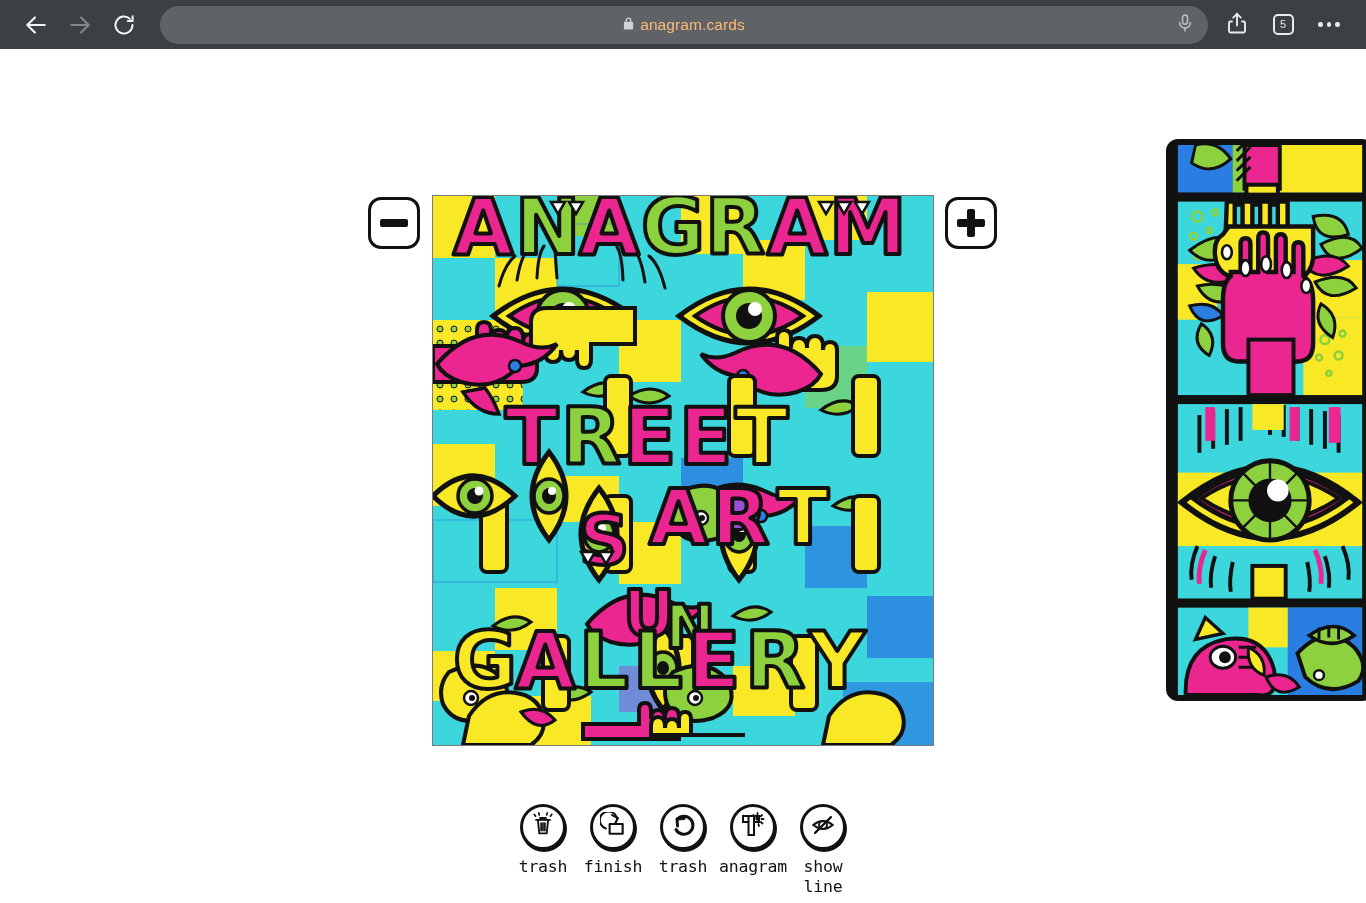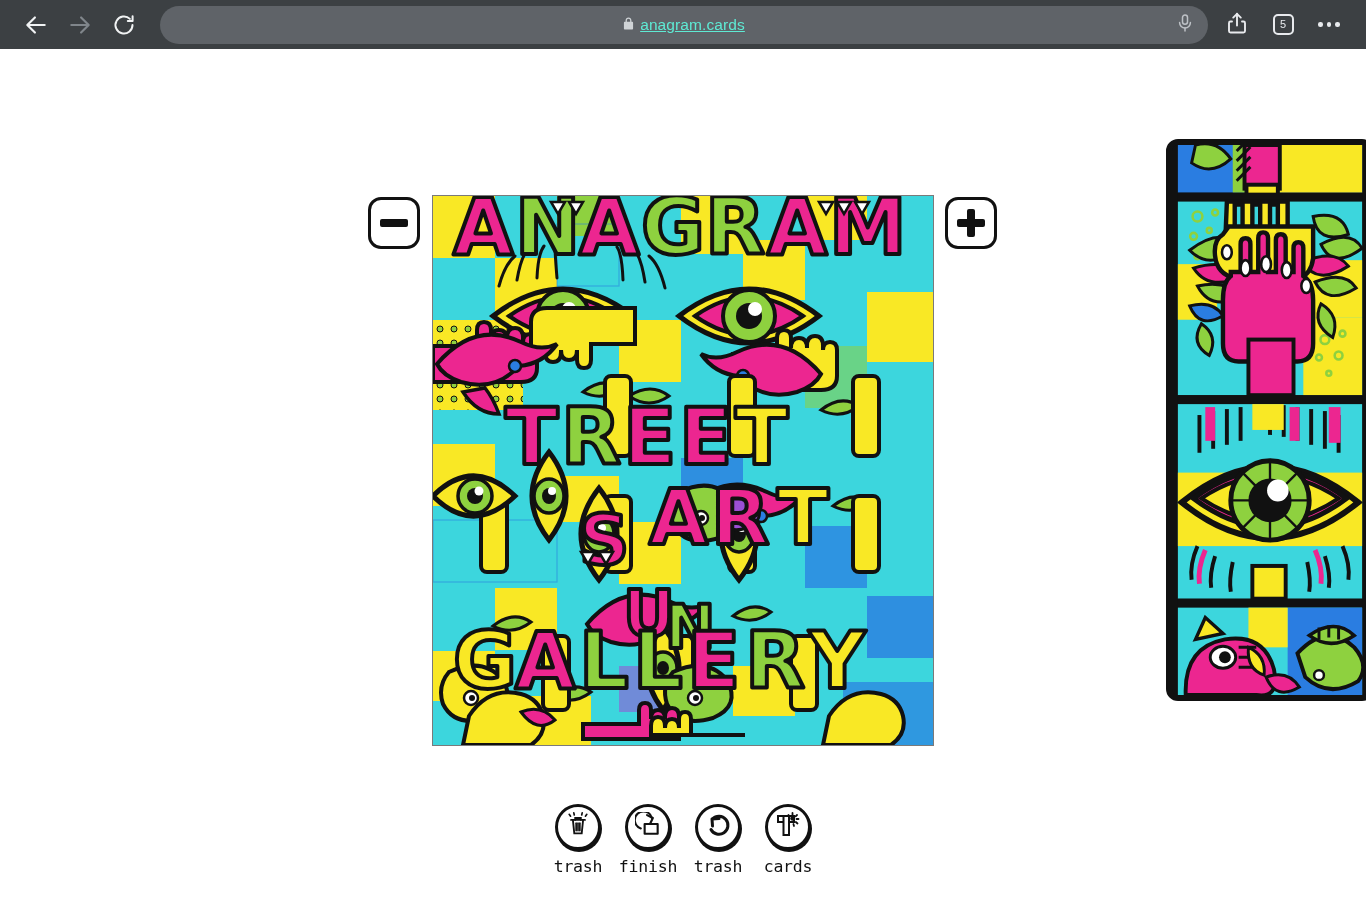--- a/index.html
+++ b/index.html
@@ -48,25 +48,24 @@
     position: absolute;
     left: 0; right: 0;
     display: flex;
     align-items: center;
     justify-content: center;
     gap: 6px;
     pointer-events: none;
   }
   #url-lock { display: block; }
   #url-text {
-    color: #5eead4;
+    color: #fdba74;
     font-size: 15.5px;
     font-family: "Liberation Sans", sans-serif;
     letter-spacing: 0.1px;
-    text-decoration: underline;
   }
   #mic-btn {
     position: absolute;
     right: 8px;
     width: 30px; height: 30px;
     display: flex; align-items: center; justify-content: center;
     cursor: pointer;
     pointer-events: auto;
   }
   .chrome-right-btn {
@@ -725,18 +724,31 @@
               <line x1="18.5" y1="2" x2="18.5" y2="4"></line>
               <line x1="23" y1="4" x2="21.6" y2="5.4"></line>
               <line x1="24.5" y1="8" x2="22.5" y2="8"></line>
               <line x1="23.5" y1="12.5" x2="21.8" y2="11"></line>
               <line x1="20" y1="15" x2="19.4" y2="13"></line>
               <line x1="14.5" y1="4" x2="15.8" y2="5.4"></line>
             </g>
           </svg>
         </span>
       </div>
-      <div class="tool-label">cards</div>
+      <div class="tool-label">anagram</div>
     </div>
 
+    <div class="tool-item">
+      <div class="tool-circle">
+        <span>
+          <svg width="26" height="26" viewBox="0 0 28 28" fill="none" stroke="#111" stroke-width="2.1" stroke-linecap="round">
+            <path d="M3.5 14 q10.5 -8.5 21 0 q-10.5 8.5 -21 0z"></path>
+            <circle cx="14" cy="14" r="4.3"></circle>
+            <line x1="5.5" y1="22.5" x2="22.5" y2="5.5" stroke-width="2.4"></line>
+          </svg>
+        </span>
+      </div>
+      <div class="tool-label">show
+line</div>
+    </div>
 
   </div>
 </div>
 
 </body></html>

